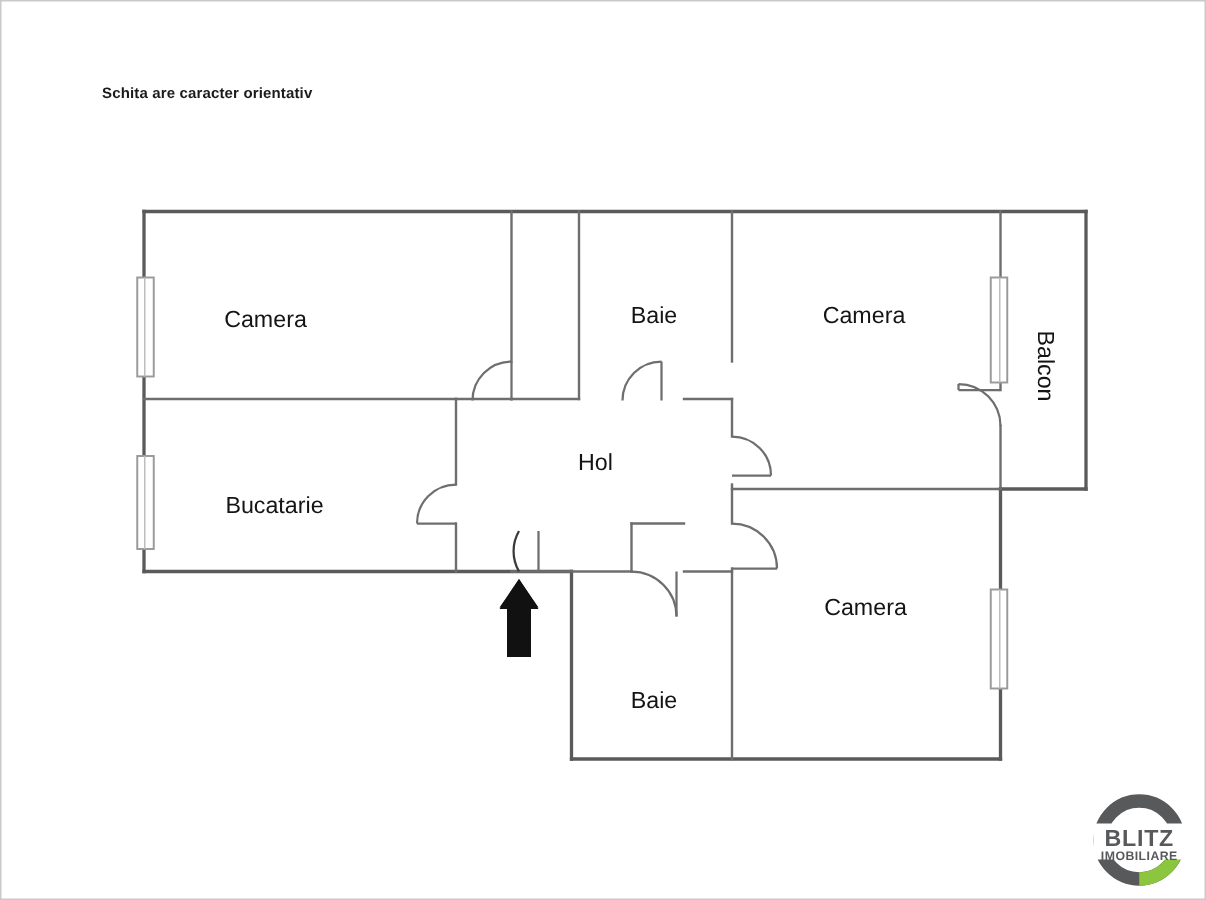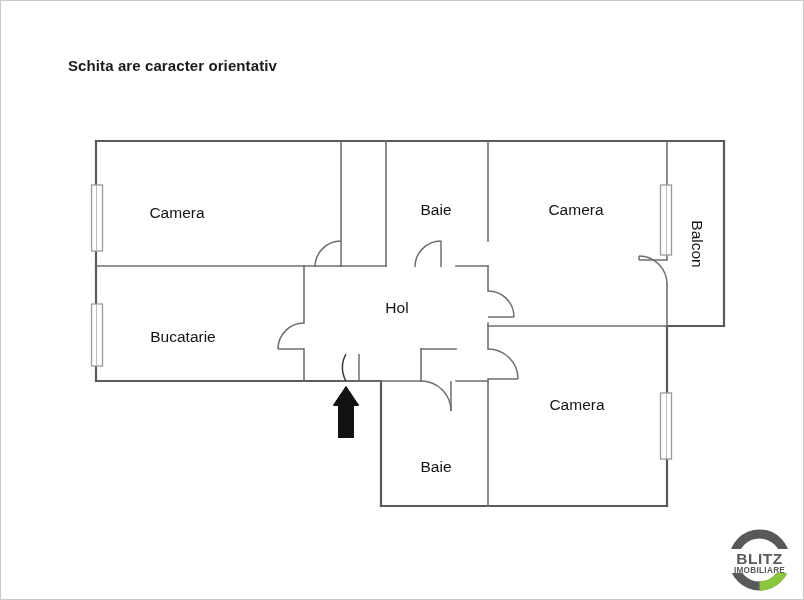--- a/index.html
+++ b/index.html
@@ -15,21 +15,21 @@
   #page {
     position: relative;
     width: 804px; height: 600px;
     background: #ffffff;
     border: 1px solid #c9c9c9;
     overflow: hidden;
   }
   #plan-title {
     position: absolute;
     left: 67px; top: 56px;
-    font-size: 15px;
+    font-size: 10px;
     font-weight: 600;
     color: #1b1b1b;
     letter-spacing: 0.1px;
     white-space: nowrap;
   }
   #floorplan-svg {
     position: absolute;
     left: 0; top: 0;
     width: 804px; height: 600px;
   }

